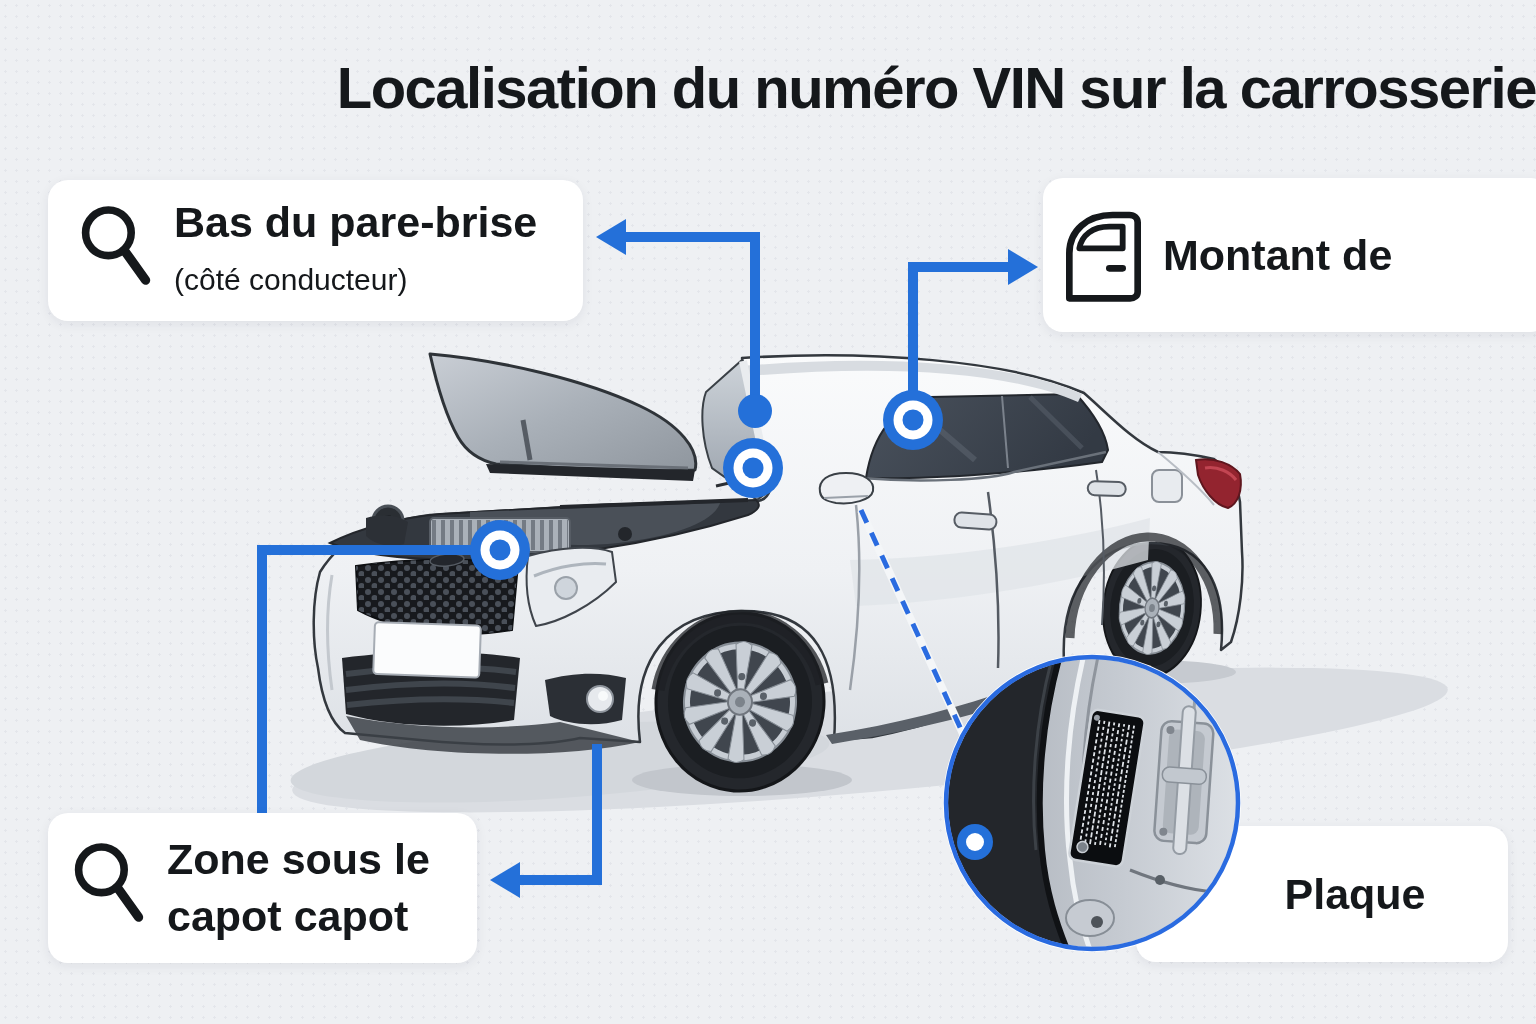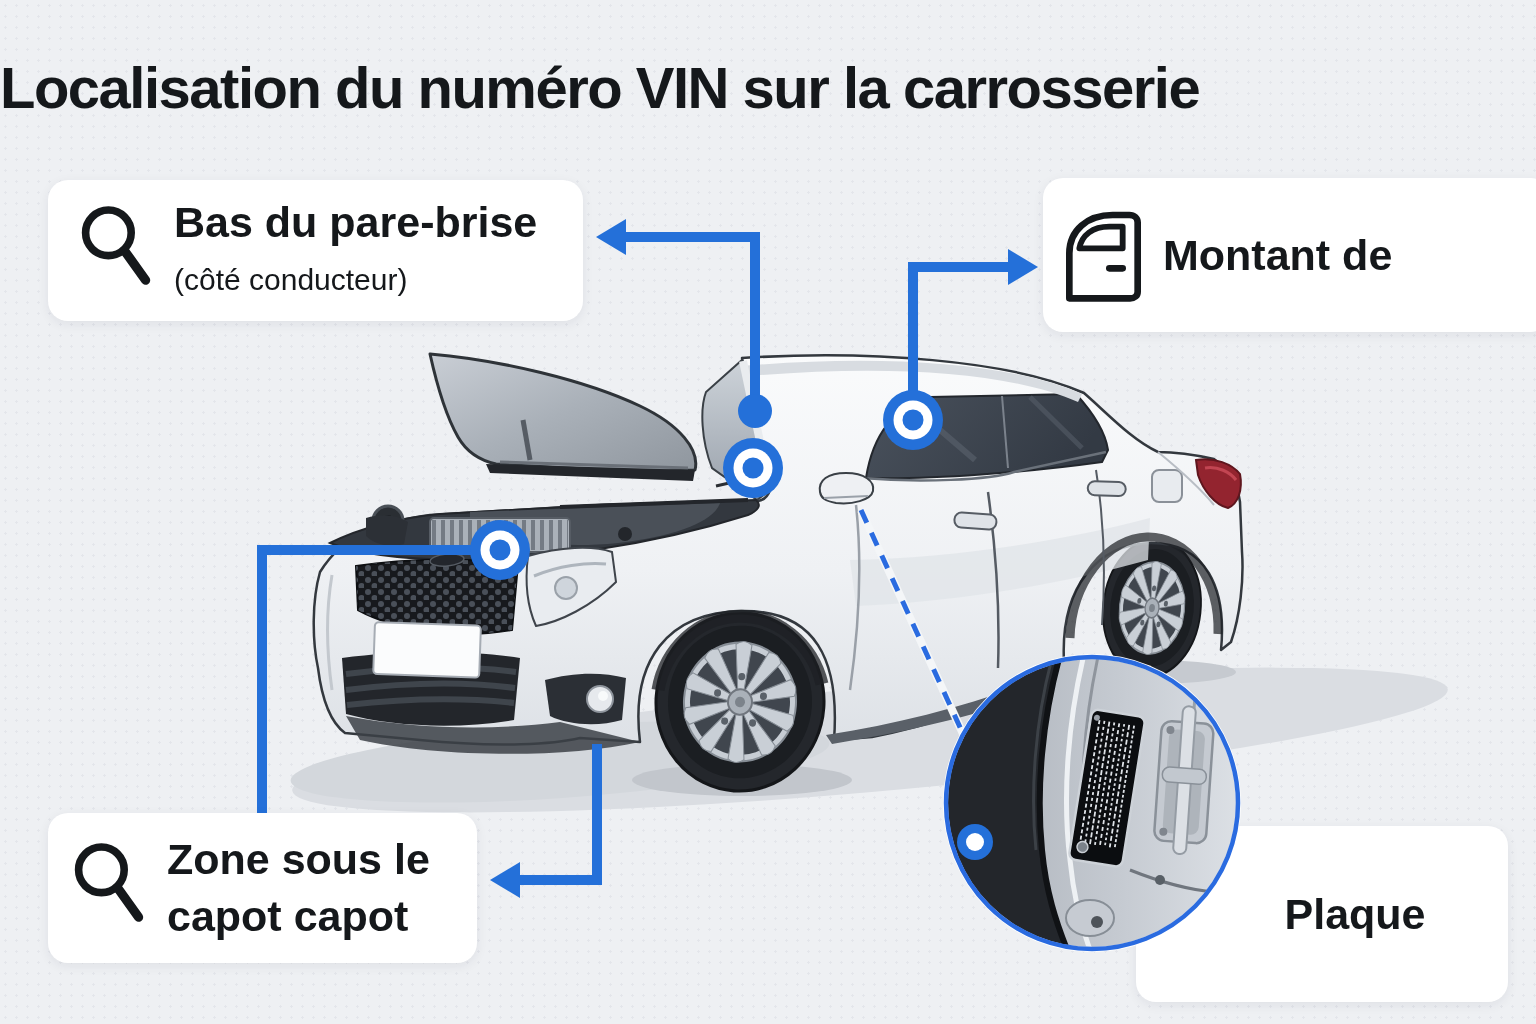--- a/index.html
+++ b/index.html
@@ -10,36 +10,36 @@
   }
   #stage{
     position:relative;width:1536px;height:1024px;
     background:#eef0f3;
     background-image:radial-gradient(rgba(170,178,190,0.16) 1px, transparent 1.3px);
     background-size:11px 11px;
   }
   #car-svg{position:absolute;left:0;top:0;z-index:2;}
   .title{
     position:absolute;left:0;top:54px;width:100%;
-    text-align:left;z-index:3;
+    text-align:right;z-index:3;
     font-size:58px;font-weight:700;letter-spacing:-1.5px;color:#15181b;
   }
   .callout{
     position:absolute;background:#ffffff;border-radius:20px;
     box-shadow:0 3px 12px rgba(25,35,55,0.07);
     display:flex;align-items:center;z-index:3;
     color:#15181b;
   }
   .callout .txt{line-height:57px;font-size:43px;font-weight:700;white-space:nowrap;}
   .callout .txt .sub{font-weight:400;font-size:30px;}
   #co-windshield{left:48px;top:180px;width:535px;height:141px;padding-left:30px;box-sizing:border-box;}
   #co-door{left:1043px;top:178px;width:508px;height:154px;padding-left:16px;box-sizing:border-box;}
   #co-hood{left:48px;top:813px;width:429px;height:150px;padding-left:23px;box-sizing:border-box;}
   #co-plate{
-    left:1136px;top:826px;width:372px;height:176px;z-index:1;
+    left:1136px;top:826px;width:372px;height:136px;z-index:1;
     justify-content:center;padding-left:66px;box-sizing:border-box;text-align:center;
   }
   .ico{flex:0 0 auto;margin-right:20px;display:block;}
 </style>
 </head>
 <body>
 
 <div id="stage">
 
   <div class="callout" id="co-plate">

